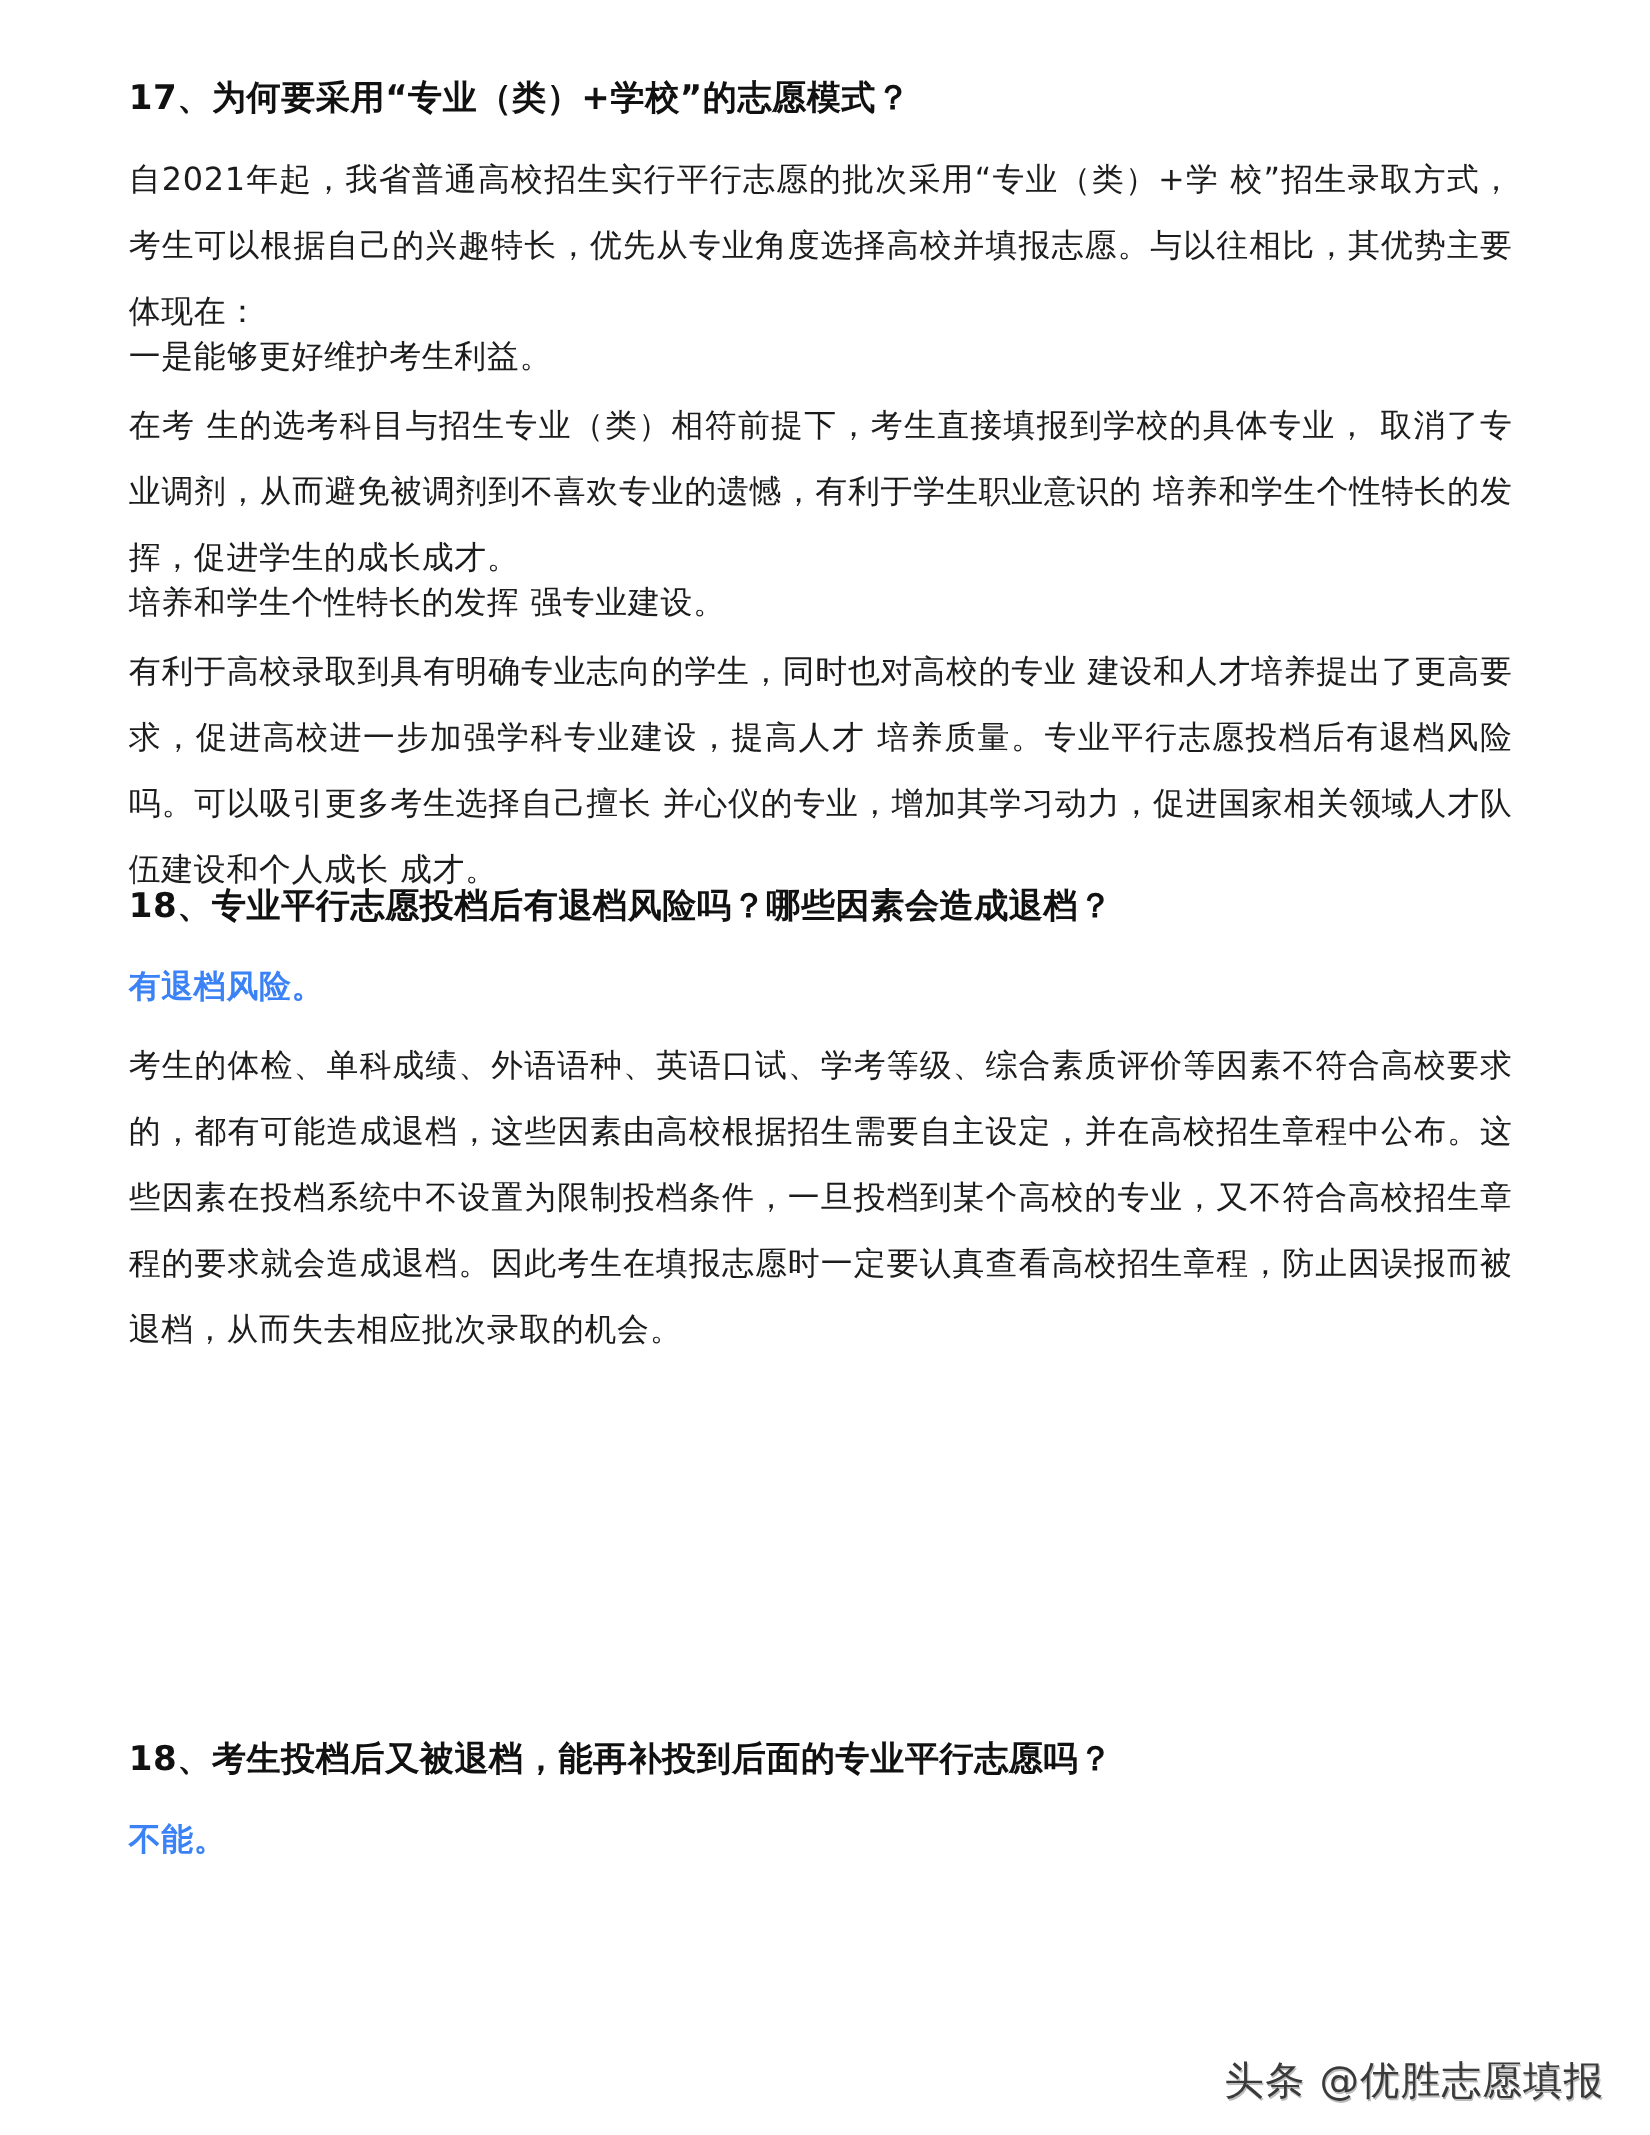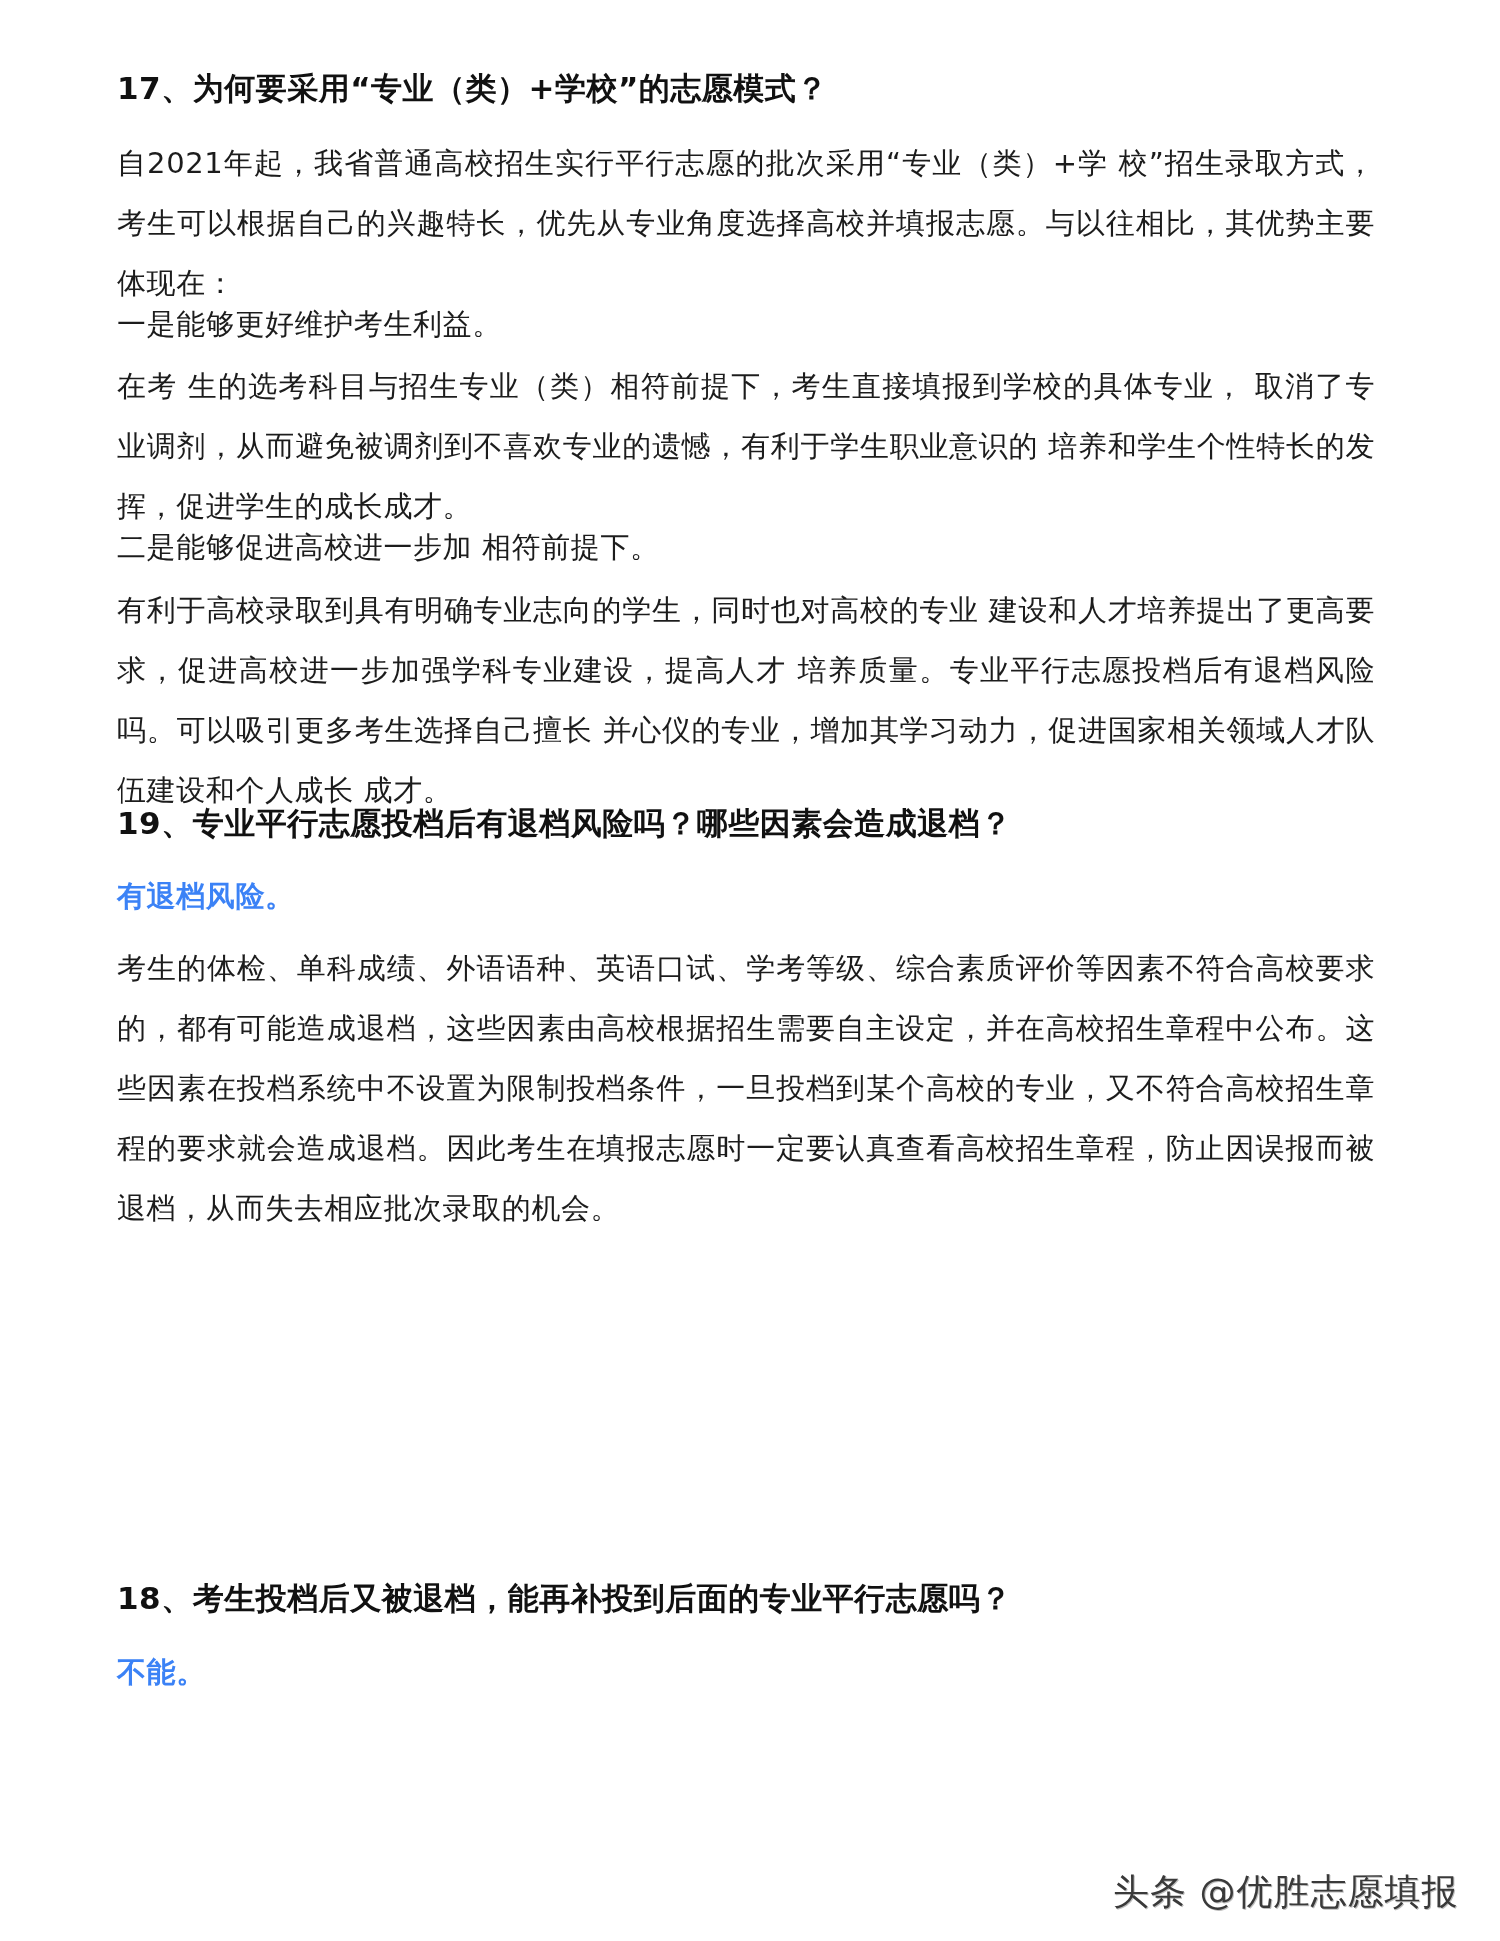--- a/index.html
+++ b/index.html
@@ -62,25 +62,25 @@
 <div class="page">
 
   <div class="q-heading" style="top:68px;text-align:center;">17、为何要采用“专业（类）+学校”的志愿模式？</div>
 
   <div class="para" style="top:133px;">自2021年起，我省普通高校招生实行平行志愿的批次采用“专业（类）+学 校”招生录取方式，考生可以根据自己的兴趣特长，优先从专业角度选择高校并填报志愿。与以往相比，其优势主要体现在：</div>
 
   <div class="para" style="top:294px;">一是能够更好维护考生利益。</div>
 
   <div class="para" style="top:356px;">在考 生的选考科目与招生专业（类）相符前提下，考生直接填报到学校的具体专业， 取消了专业调剂，从而避免被调剂到不喜欢专业的遗憾，有利于学生职业意识的 培养和学生个性特长的发挥，促进学生的成长成才。</div>
 
-  <div class="para" style="top:517px;">二是能够促进高校进一步加 相符前提下。</div>
+  <div class="para" style="top:517px;">培养和学生个性特长的发挥 强专业建设。</div>
 
   <div class="para" style="top:580px;">有利于高校录取到具有明确专业志向的学生，同时也对高校的专业 建设和人才培养提出了更高要求，促进高校进一步加强学科专业建设，提高人才 培养质量。专业平行志愿投档后有退档风险吗。可以吸引更多考生选择自己擅长 并心仪的专业，增加其学习动力，促进国家相关领域人才队伍建设和个人成长 成才。</div>
 
-  <div class="q-heading" style="top:803px;">19、专业平行志愿投档后有退档风险吗？哪些因素会造成退档？</div>
+  <div class="q-heading" style="top:803px;">18、专业平行志愿投档后有退档风险吗？哪些因素会造成退档？</div>
 
   <div class="para bold" style="top:866px;">有退档风险。</div>
 
   <div class="para" style="top:938px;">考生的体检、单科成绩、外语语种、英语口试、学考等级、综合素质评价等因素不符合高校要求的，都有可能造成退档，这些因素由高校根据招生需要自主设定，并在高校招生章程中公布。这些因素在投档系统中不设置为限制投档条件，一旦投档到某个高校的专业，又不符合高校招生章程的要求就会造成退档。因此考生在填报志愿时一定要认真查看高校招生章程，防止因误报而被退档，从而失去相应批次录取的机会。</div>
 
   <div class="q-heading" style="top:1578px;">18、考生投档后又被退档，能再补投到后面的专业平行志愿吗？</div>
 
   <div class="para bold" style="top:1642px;">不能。</div>
 
 </div>

